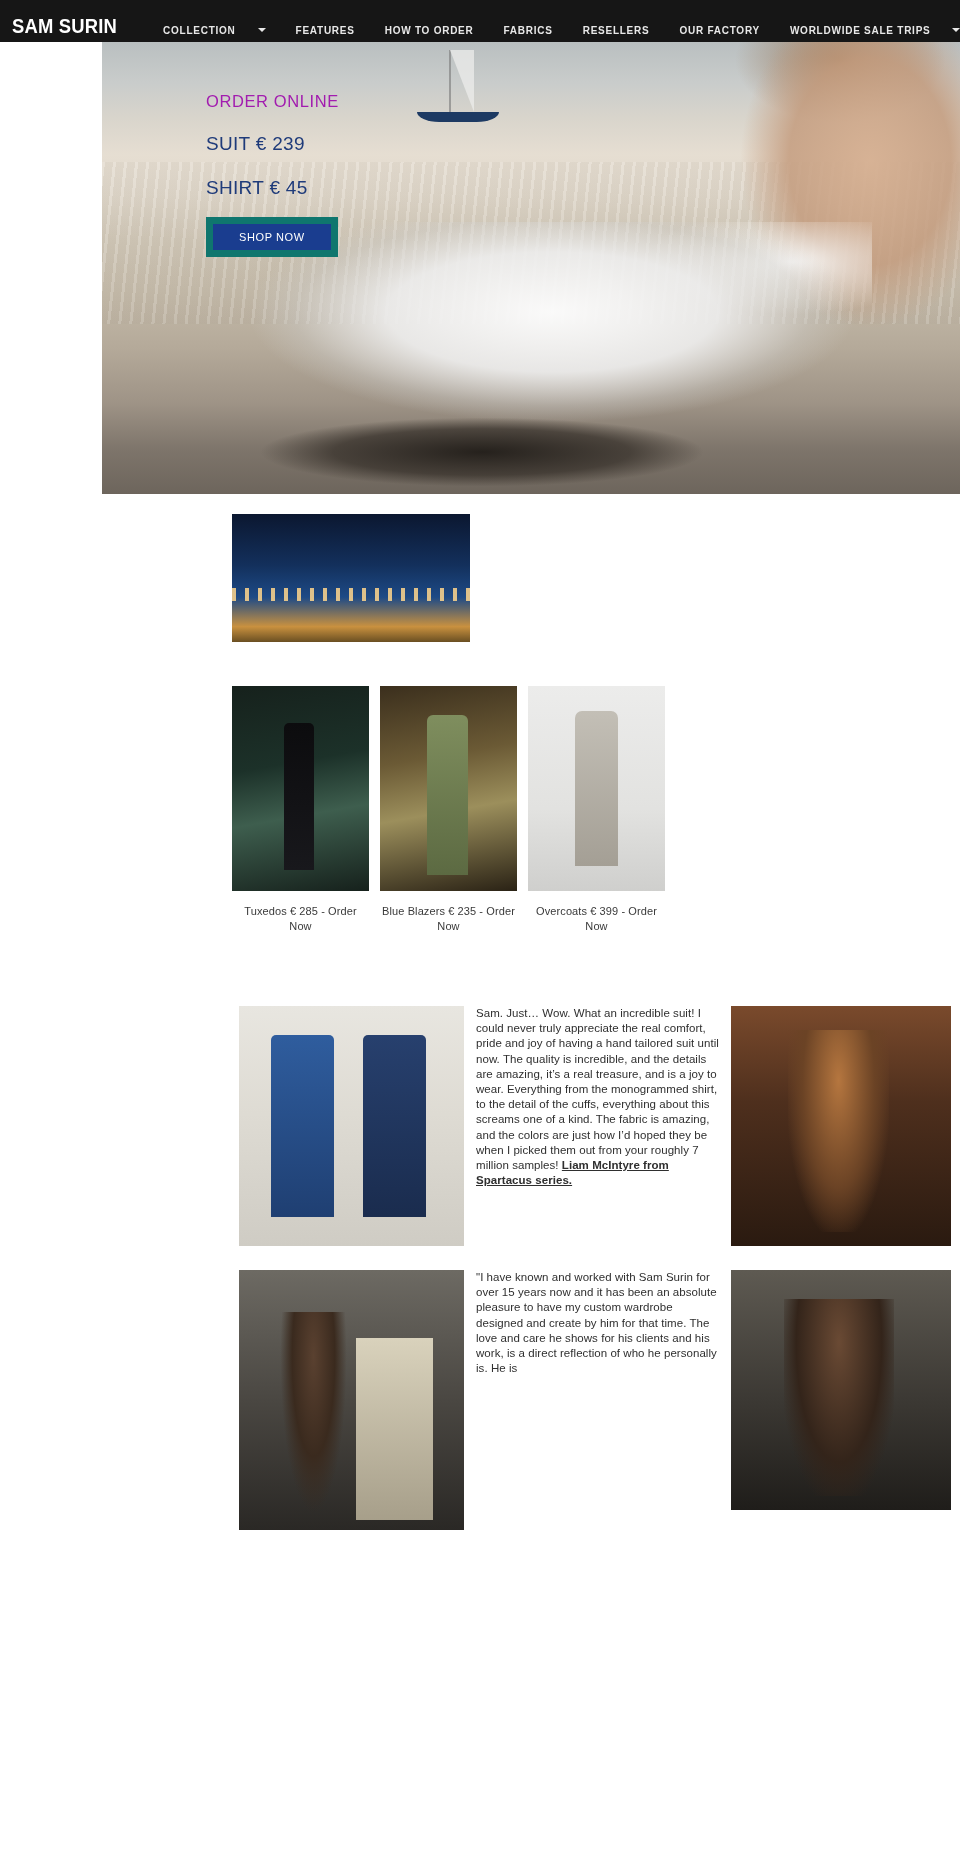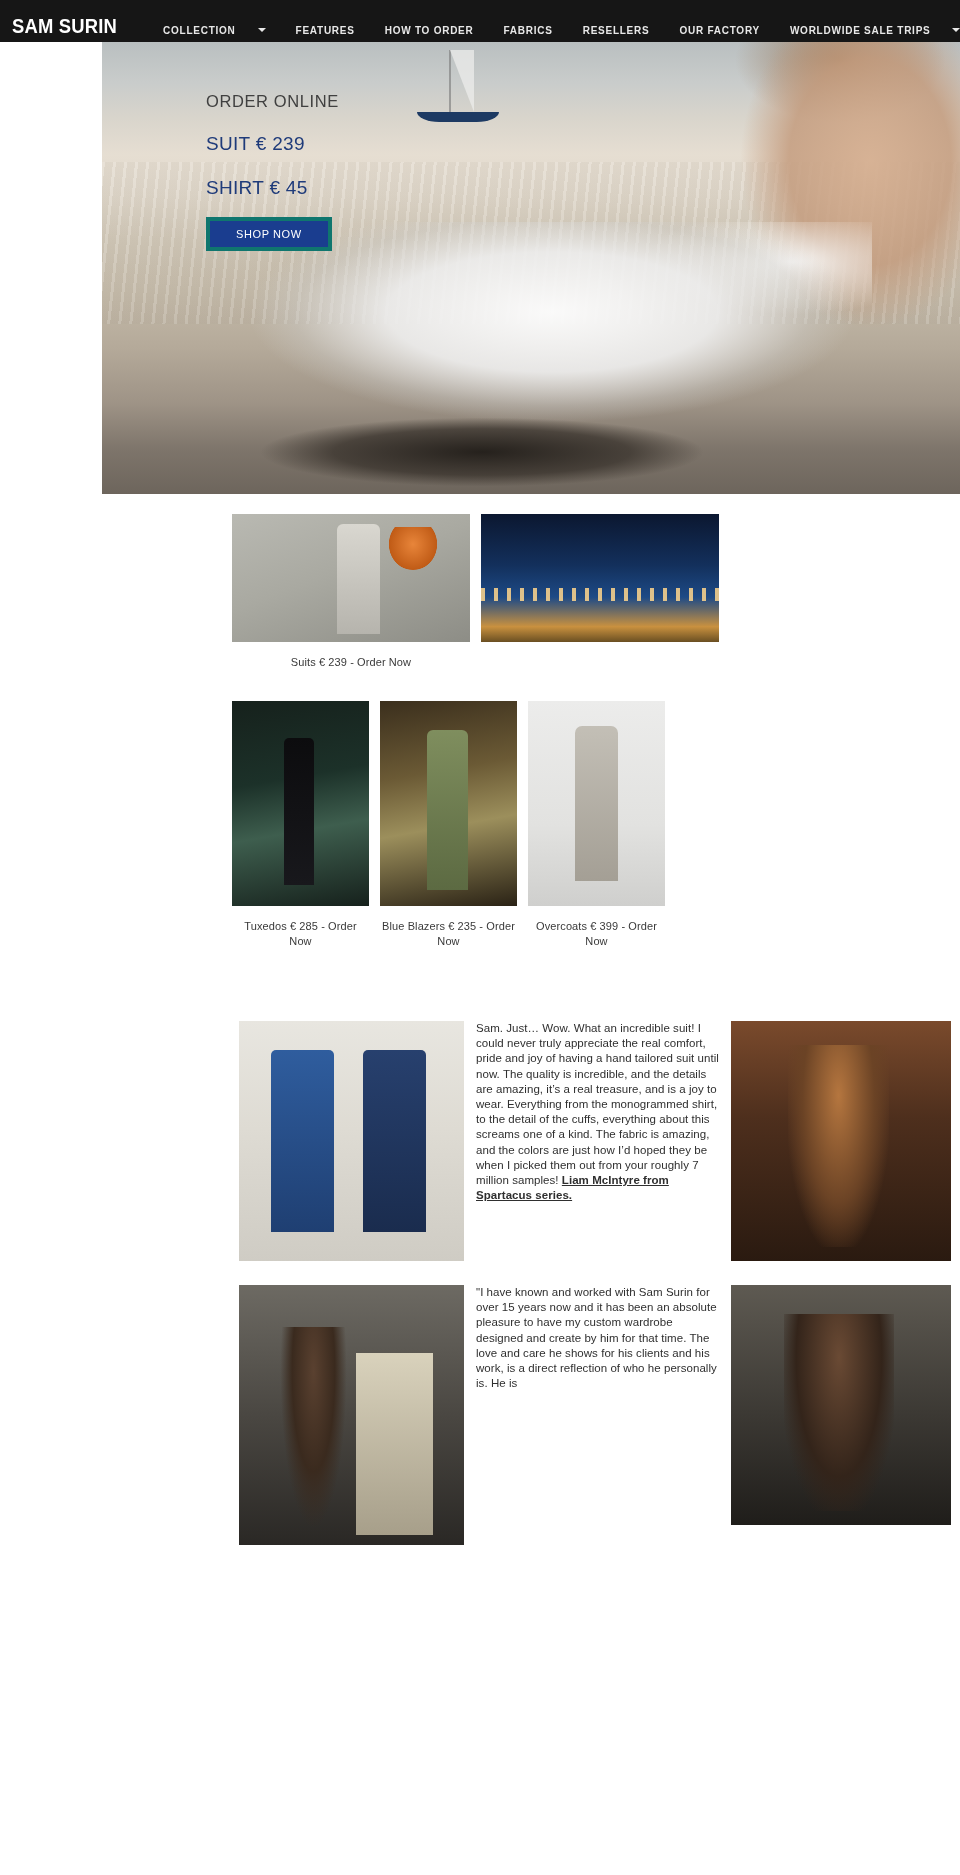--- a/index.html
+++ b/index.html
@@ -153,42 +153,42 @@
   }
   .arm-dark {
     position: absolute;
     left: 120px; top: 370px;
     width: 520px; height: 80px;
     background: radial-gradient(ellipse 270px 42px at 260px 40px, rgba(30,26,22,0.92) 0%, rgba(50,44,38,0.7) 55%, rgba(0,0,0,0) 82%);
   }
 
   .hero-copy { position: absolute; left: 104px; top: 50px; z-index: 5; }
   .hero-title {
-    color: #404040;
+    color: #a21caf;
     font-size: 16.5px;
     letter-spacing: 0.6px;
     font-weight: 400;
     margin-bottom: 17px;
   }
   .hero-price {
     color: #1f3b7a;
     font-size: 19px;
     letter-spacing: 0.3px;
     margin-bottom: 7px;
     margin-top: 22px;
   }
   .shop-now {
     display: inline-block;
     margin-top: 11px;
     background: #1a3d8f;
     color: #fff;
     font-size: 11px;
     letter-spacing: 0.6px;
     padding: 7px 26px;
-    border: 4px solid #0f766e;
+    border: 7px solid #0f766e;
     text-align: center;
     min-width: 98px;
   }
 
   .trips {
     position: absolute;
     left: 106px; top: 295px;
     z-index: 5;
   }
   .trip-line {
@@ -415,24 +415,20 @@
     <div class="hero-price">SUIT € 239</div>
     <div class="hero-price">SHIRT € 45</div>
     <div class="shop-now">SHOP NOW</div>
   </div>
 
 </div>
 
 <div class="grid-section">
   <div class="grid-row">
     <div class="tile tile-big">
-      <div class="thumb img-suits"></div>
-      <div class="caption">Suits € 239 - Order Now</div>
-    </div>
-    <div class="tile tile-big">
       <div class="thumb img-night"></div>
       <div class="caption"></div>
     </div>
   </div>
 
   <div class="grid-row" style="margin-top:31px;gap:11px;">
     <div class="tile tile-sm">
       <div class="thumb thumb-sm img-tux"></div>
       <div class="caption">Tuxedos € 285 - Order Now</div>
     </div>

